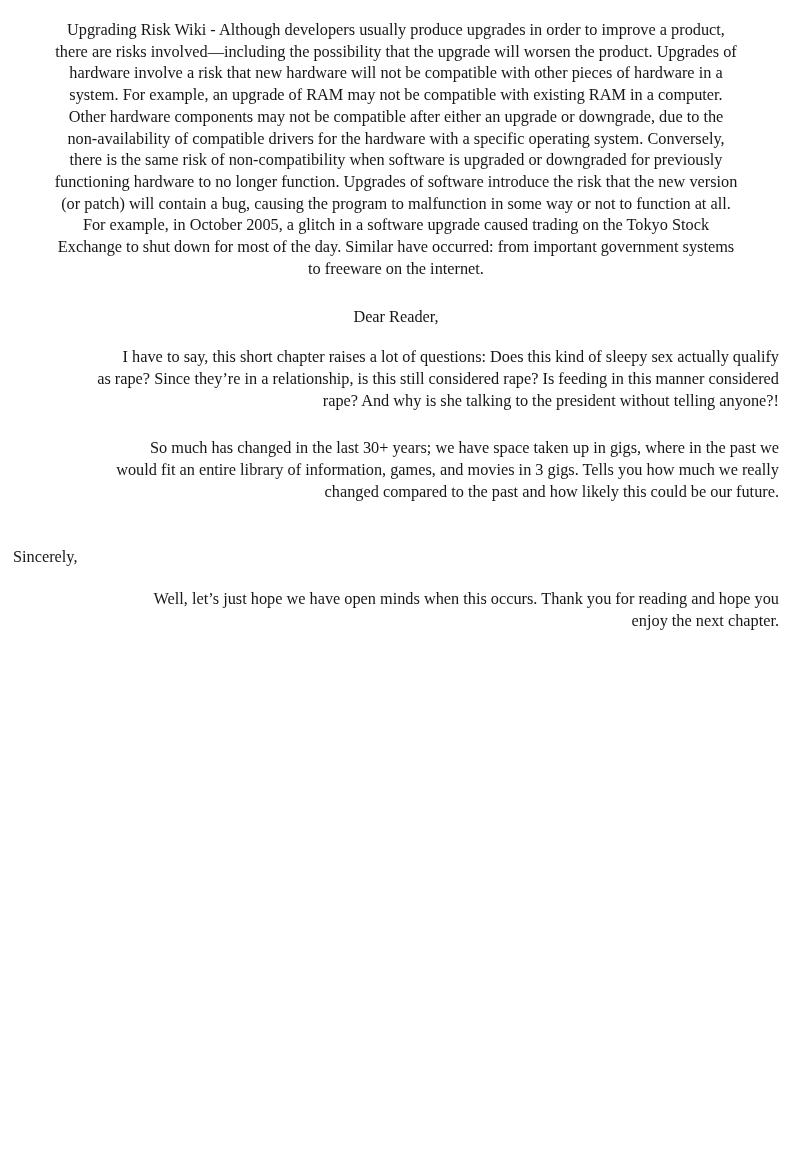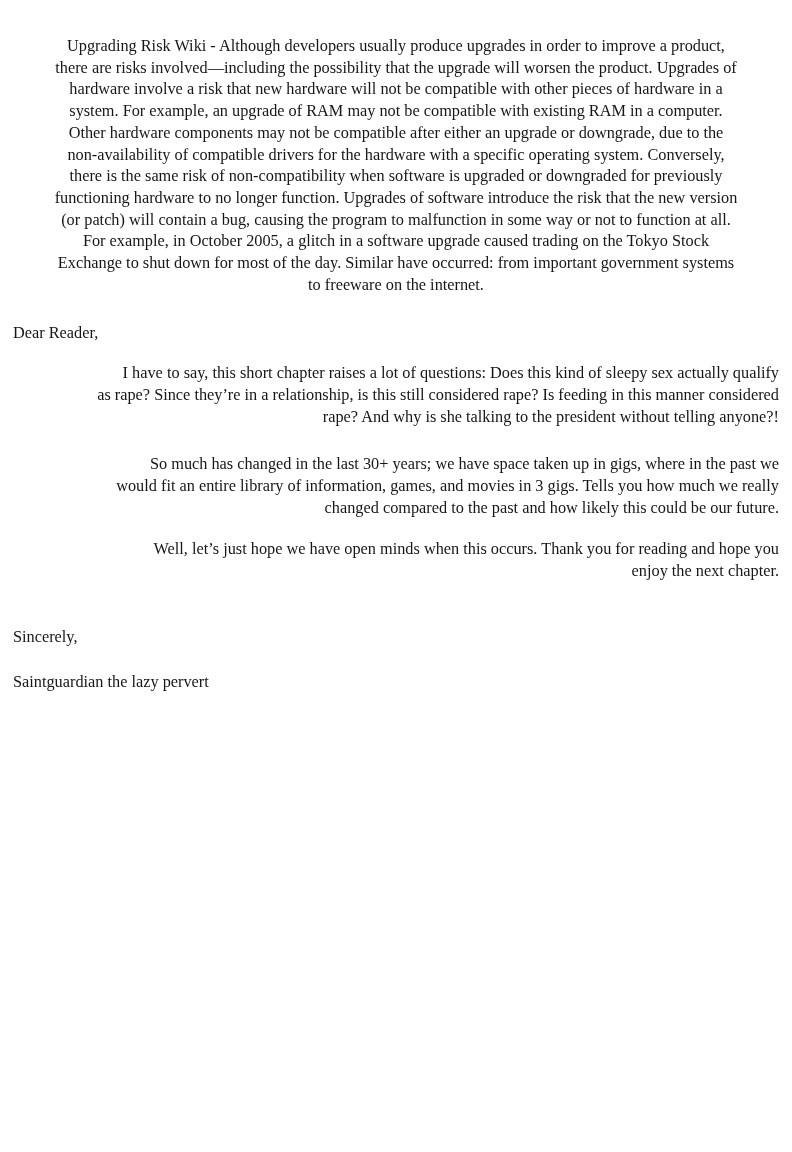--- a/index.html
+++ b/index.html
@@ -13,35 +13,34 @@
     height: 1152px;
     background: #ffffff;
     overflow: hidden;
     font-family: "Liberation Serif", "DejaVu Serif", serif;
     color: #161616;
     font-size: 16.3px;
     line-height: 21.7px;
     -webkit-font-smoothing: antialiased;
   }
   .content {
-    padding: 4px 13px 0 13px;
-    margin-top: 31px;
+    padding: 19px 13px 0 13px;
   }
   .para {
     white-space: pre-line;
     margin: 0;
   }
   .centered {
     text-align: center;
   }
   .indented {
     text-indent: 34px;
     text-align: right;
   }
-  .salutation { margin-top: 27px; }
+  .salutation { margin-top: 27px; text-align: center; }
   .para-questions { margin-top: 18px; }
   .para-change { margin-top: 26px; }
   .para-hope { margin-top: 20px; }
   .closing { margin-top: 44px; }
   .signature { margin-top: 24px; }
 </style>
 </head>
 <body>
 
 <div class="page">
@@ -62,20 +61,19 @@
     <p class="para salutation">Dear Reader,</p>
 
     <p class="para indented para-questions">I have to say, this short chapter raises a lot of questions: Does this kind of sleepy sex actually qualify
 as rape? Since they’re in a relationship, is this still considered rape? Is feeding in this manner considered
 rape? And why is she talking to the president without telling anyone?!</p>
 
     <p class="para indented para-change">So much has changed in the last 30+ years; we have space taken up in gigs, where in the past we
 would fit an entire library of information, games, and movies in 3 gigs.  Tells you how much we really
 changed compared to the past and how likely this could be our future.</p>
 
+    <p class="para closing">Sincerely,</p>
+
     <p class="para indented para-hope">Well, let’s just hope we have open minds when this occurs.  Thank you for reading and hope you
 enjoy the next chapter.</p>
 
-    <p class="para closing">Sincerely,</p>
-
-    <p class="para signature">Saintguardian the lazy pervert</p>
   </div>
 </div>
 
 </body></html>

